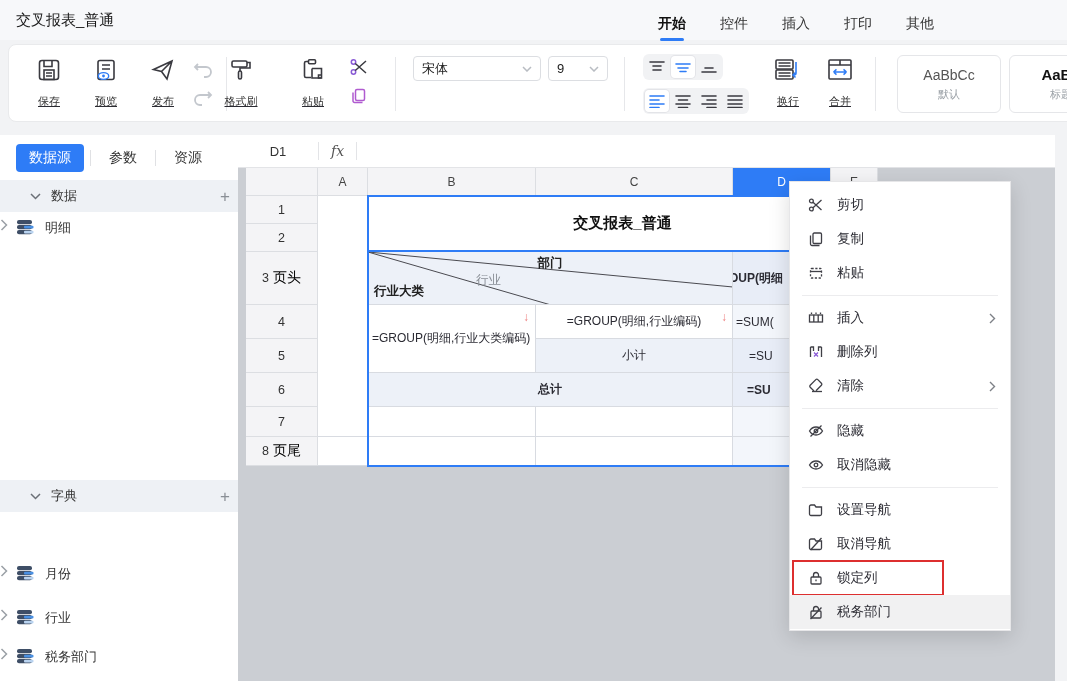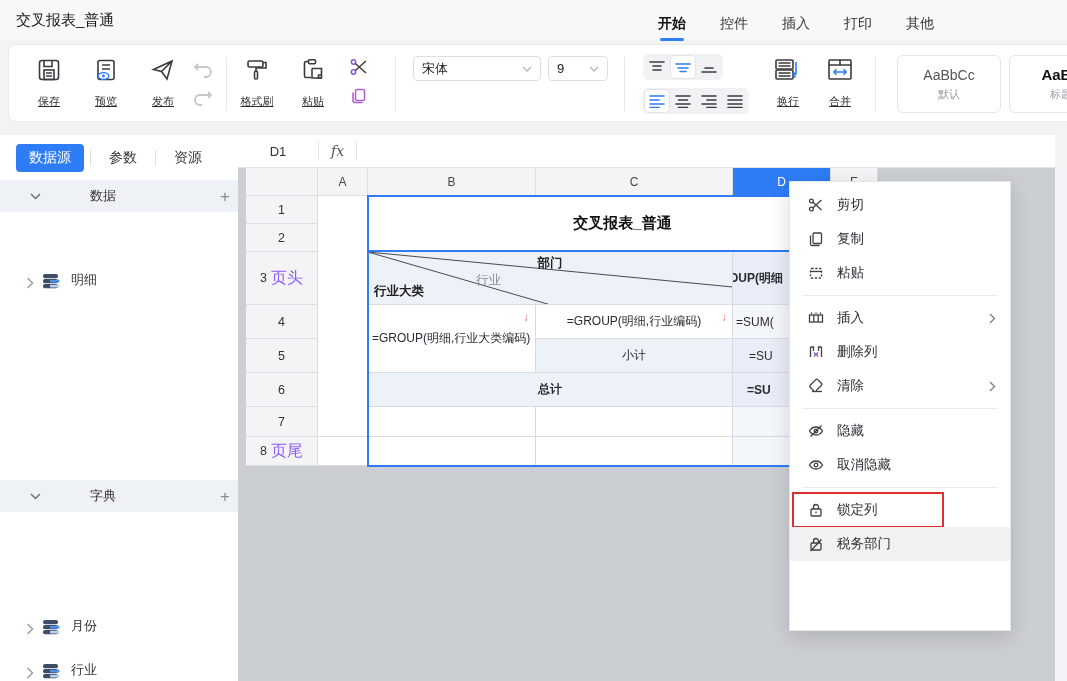--- a/index.html
+++ b/index.html
@@ -35,36 +35,36 @@
   .style-sample { font-size:14px; color:#555; }
   .style-sample.bold { font-weight:bold; color:#111; font-size:15px; }
   .style-name { font-size:11px; color:#9aa0a6; }
 
   
   #sidebar { left:0; top:135px; width:250px; height:546px; background:#fff; }
   #sidebar-tabs { position:absolute; left:0; top:8px; width:250px; height:30px; display:flex; align-items:center; }
   .stab { font-size:14px; color:#333; padding:4px 12px; }
   .stab.active { background:#2e7cf6; color:#fff; border-radius:4px; margin-left:16px; padding:5px 13px; }
   .stab-div { width:1px; height:16px; background:#e0e1e4; margin:0 6px; }
-  .section-hd { position:absolute; left:0; width:250px; height:32px; background:#eef1f5; display:flex; align-items:center; padding-left:30px;gap:39px; }
+  .section-hd { position:absolute; left:0; width:250px; height:32px; background:#eef1f5; display:flex; align-items:center; padding-left:30px; }
   .section-hd .ttl { font-size:13px; color:#333; margin-left:10px; }
   .plus { position:absolute; right:20px; font-size:17px; color:#8a8f96; font-weight:200; top:50%; transform:translateY(-50%); line-height:1; }
-  .tree-item { position:absolute; left:0; width:250px; height:30px; display:flex; align-items:flex-end; padding-left:26px; gap:8px;margin-top:40px; }
+  .tree-item { position:absolute; left:0; width:250px; height:30px; display:flex; align-items:flex-start; gap:8px; }
   .tree-item .lbl { font-size:13px; color:#333; margin-left:2px; }
 
   
   #gridpanel { left:238px; top:135px; width:817px; height:546px; background:#cbced3; }
   #formula-bar { position:absolute; left:0; top:0; width:817px; height:33px; background:#fff; border-bottom:1px solid #e3e4e7; display:flex; align-items:center; }
   #cellref { width:80px; text-align:center; font-size:13px; color:#333; }
   .fdiv { width:1px; height:18px; background:#e3e4e7; }
   #fx { font-family:"DejaVu Serif","Liberation Serif",serif; font-style:italic; font-size:14px; color:#555; padding:0 12px; }
   .colhead { position:absolute; top:0; height:28px; background:#f4f4f6; border-right:1px solid #dcdee2; border-bottom:1px solid #dcdee2; display:flex; align-items:center; justify-content:center; font-size:12px; color:#444; }
   .colhead.sel { background:#2e7cf6; color:#fff; }
   .rowhead { position:absolute; left:0; width:72px; background:#f4f4f6; border-right:1px solid #dcdee2; border-bottom:1px solid #dcdee2; display:flex; align-items:center; justify-content:center; gap:4px; font-size:12.5px; color:#333; }
-  .rowhead .tag { color:#8b5cf6; font-size:16px; }
+  .rowhead .tag { color:#000000; font-size:14px; }
   .cell { position:absolute; background:#fff; border-right:1px solid #d8dbe1; border-bottom:1px solid #d8dbe1; font-size:12px; color:#2b2b33; overflow:hidden; }
   .cell.lt { background:#edf1f8; }
   .cell.dsel { background:#e8edf7; }
   .cell.dsel-w { background:#f3f6fb; }
   .ctr { display:flex; align-items:center; justify-content:center; }
   #report-title-cell { font-size:15px; font-weight:bold; color:#111; }
   .redarrow { position:absolute; color:#ee8080; font-size:12px; line-height:1; }
   #sel-outline { border:2px solid #2e7cf6; pointer-events:none; }
   #title-bottom { background:#2e7cf6; pointer-events:none; }
 
@@ -143,21 +143,21 @@
     </span>
     <span>
       <svg width="20" height="18" viewBox="0 0 20 18" fill="none" stroke="#c3c7cd" stroke-width="1.8">
         <path d="M15 3l3 3-3 3M17.5 6H7a5 5 0 0 0 0 10h2"></path>
       </svg>
     </span>
   </div>
 
   <div class="vdiv" style="left:217px"></div>
 
-  <div class="tbtn" style="left:225px">
+  <div class="tbtn" style="left:209px">
     <span>
       <svg width="26" height="26" viewBox="0 0 26 26" fill="none" stroke="#3a3a40" stroke-width="1.6">
         <rect x="4" y="4" width="15" height="6" rx="1.5"></rect>
           <path d="M19 5.5h3v5.5h-10v3"></path>
           <rect x="10.5" y="14" width="3" height="8" rx="1.5"></rect>
       </svg>
     </span>
     <span class="lbl">格式刷</span>
   </div>
 
@@ -567,21 +567,34 @@
   <div class="mi">
     <svg width="16" height="16" viewBox="0 0 16 16" fill="none" stroke="#3f3f46" stroke-width="1.3">
       <path d="M1.5 8s2.4-4 6.5-4 6.5 4 6.5 4-2.4 4-6.5 4S1.5 8 1.5 8z"></path>
         <circle cx="8" cy="8" r="1.8"></circle>
     </svg>
     <span class="lbl">取消隐藏</span>
   </div>
 
   <div class="sep"></div>
 
-
+  <div class="mi">
+    <svg width="16" height="16" viewBox="0 0 16 16" fill="none" stroke="#3f3f46" stroke-width="1.3">
+      <path d="M1.5 4.5A1.5 1.5 0 0 1 3 3h3.5l1.5 2h5.5v7A1.5 1.5 0 0 1 12 13.5H3A1.5 1.5 0 0 1 1.5 12z"></path>
+    </svg>
+    <span class="lbl">设置导航</span>
+  </div>
+
+  <div class="mi">
+    <svg width="16" height="16" viewBox="0 0 16 16" fill="none" stroke="#3f3f46" stroke-width="1.3">
+      <path d="M1.5 4.5A1.5 1.5 0 0 1 3 3h3.5l1.5 2h5.5v7A1.5 1.5 0 0 1 12 13.5H3A1.5 1.5 0 0 1 1.5 12z"></path>
+        <path d="M2.5 14 13.5 2"></path>
+    </svg>
+    <span class="lbl">取消导航</span>
+  </div>
 
   <div class="mi">
     <div id="red-box"></div>
     <svg width="16" height="16" viewBox="0 0 16 16" fill="none" stroke="#3f3f46" stroke-width="1.3">
       <rect x="3" y="7" width="10" height="7" rx="1"></rect>
         <path d="M5.5 7V5a2.5 2.5 0 0 1 5 0v2"></path>
         <path d="M8 9.5v1.8"></path>
     </svg>
     <span class="lbl">锁定列</span>
   </div>

